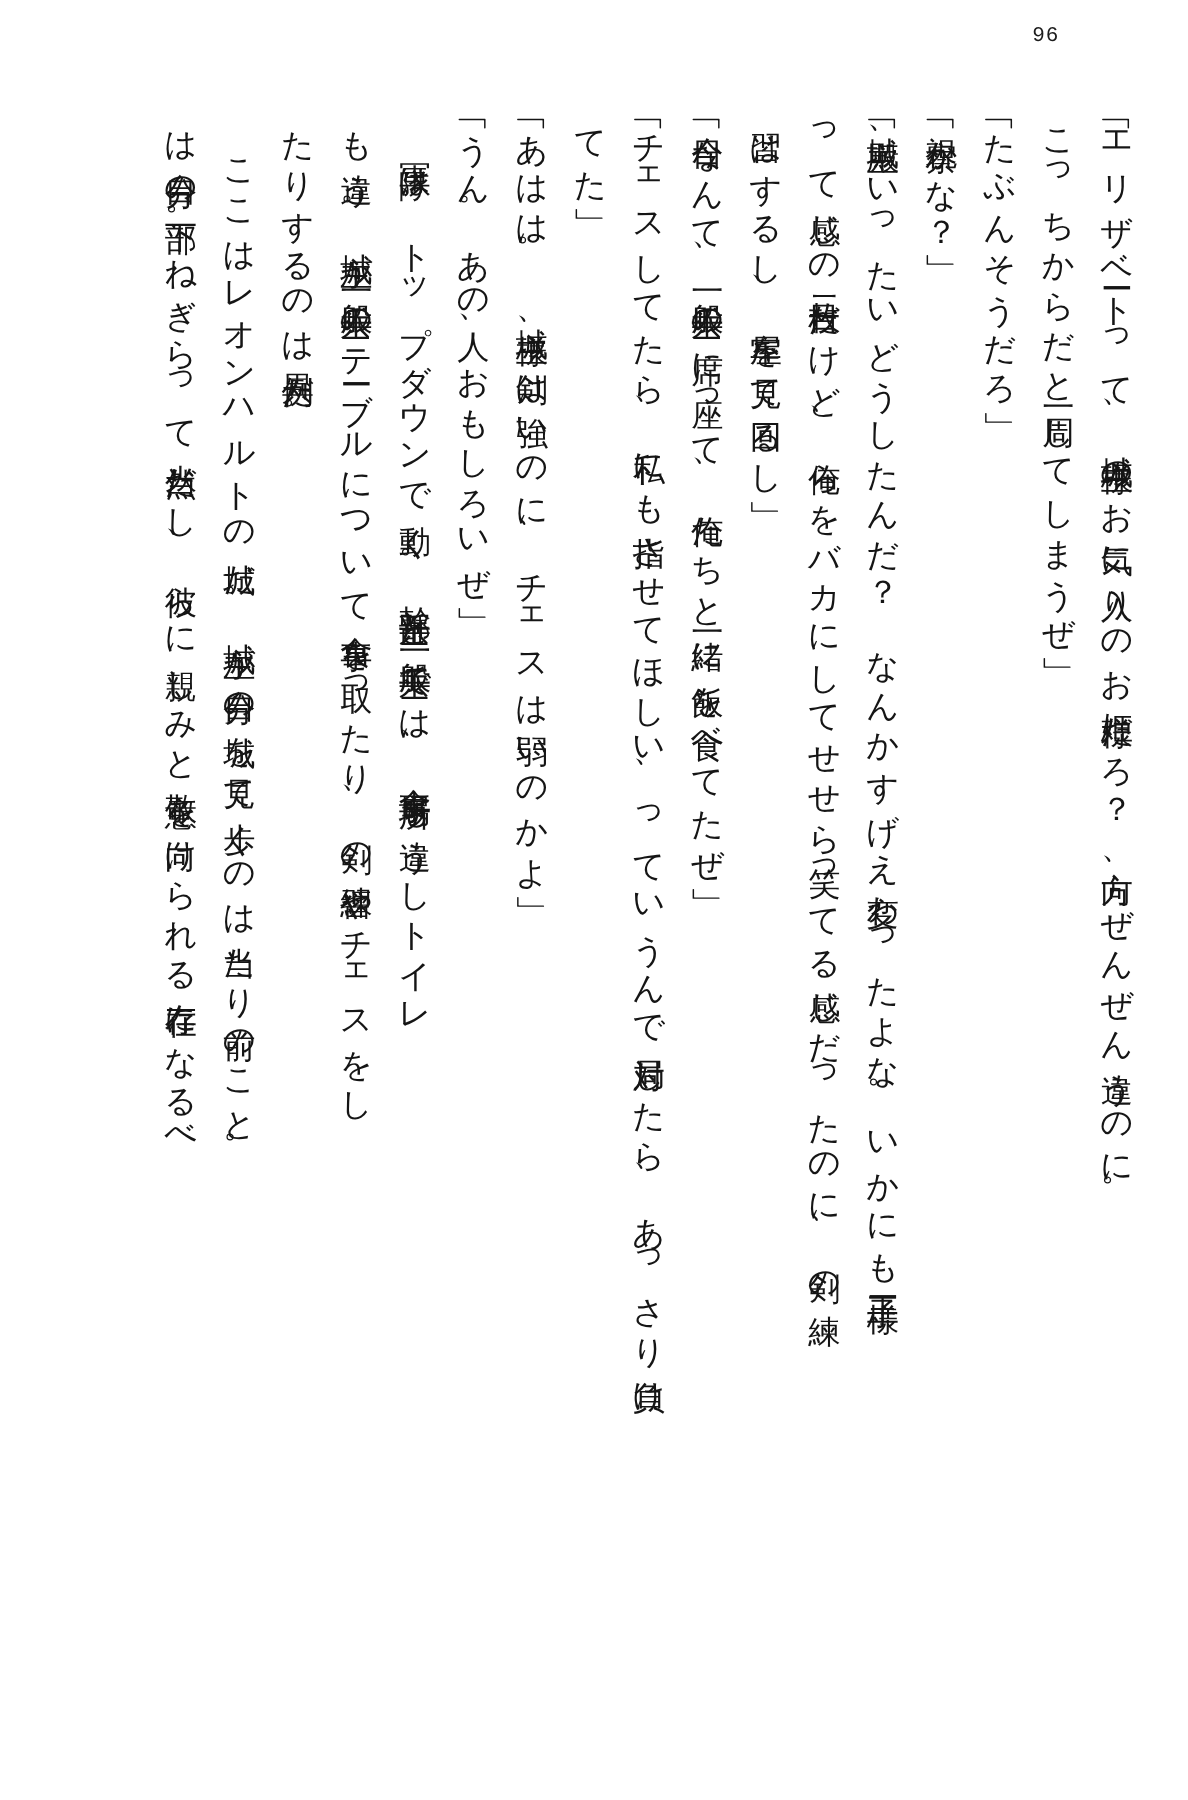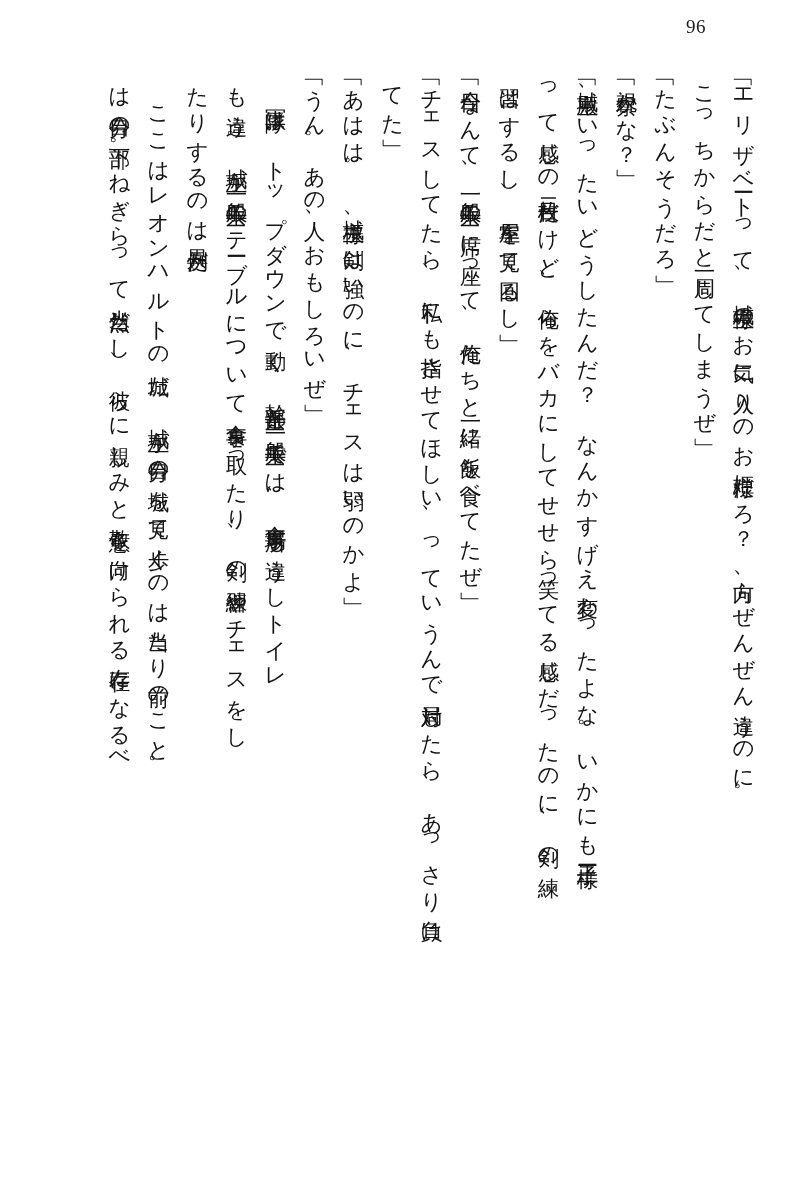--- a/index.html
+++ b/index.html
@@ -17,24 +17,24 @@
   .page {
     position: relative;
     width: 792px;
     height: 1200px;
     box-sizing: border-box;
   }
   .page-number {
     position: absolute;
     top: 16px;
     right: 86px;
-    font-size: 19px;
+    font-size: 14px;
     letter-spacing: 0.5px;
     color: #1c1c1c;
-    font-family: Liberation Serif, serif;
+    font-family: Liberation Mono, monospace;
   }
   .text-body {
     position: absolute;
     top: 72px;
     left: 40px;
     right: 38px;
     height: 1100px;
     display: flex;
     flex-direction: row-reverse;
     justify-content: flex-start;

